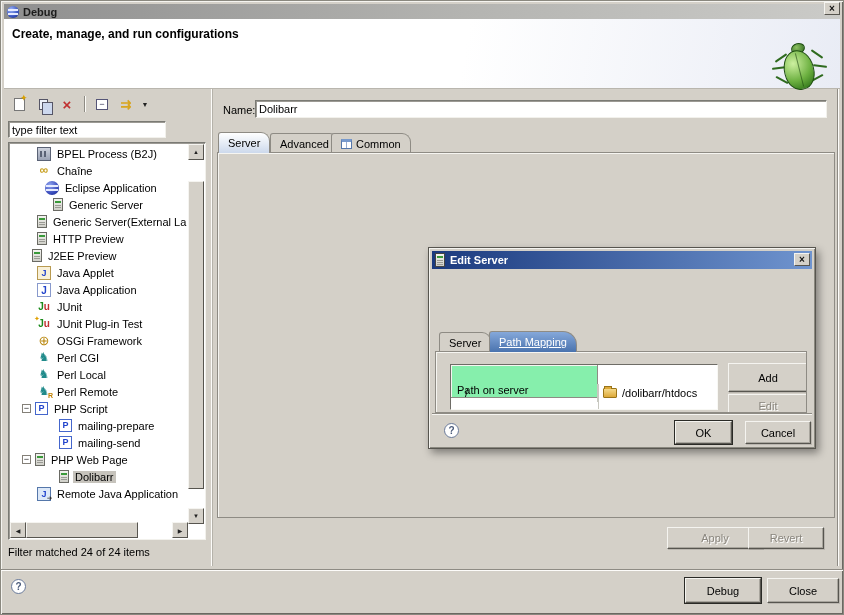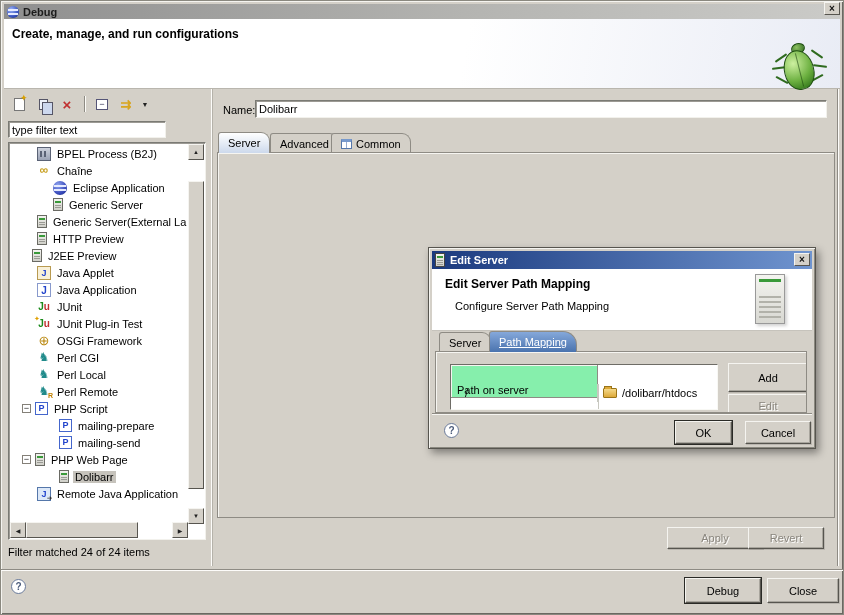--- a/index.html
+++ b/index.html
@@ -256,21 +256,21 @@
         <div class="tree-row" style="padding-left: 12px;">
           <span class="tree-spacer"></span>
           <span class="ti ti-bpel-process"></span>
           <span class="tree-label">BPEL Process (B2J)</span>
         </div>
         <div class="tree-row" style="padding-left: 12px;">
           <span class="tree-spacer"></span>
           <span class="ti ti-chain">∞</span>
           <span class="tree-label">Chaîne</span>
         </div>
-        <div class="tree-row" style="padding-left: 28px;">
+        <div class="tree-row" style="padding-left: 20px;">
           <span class="tree-spacer"></span>
           <span class="ti ti-eclipse-app"></span>
           <span class="tree-label">Eclipse Application</span>
         </div>
         <div class="tree-row" style="padding-left: 28px;">
           <span class="tree-spacer"></span>
           <span class="ti ti-server"></span>
           <span class="tree-label">Generic Server</span>
         </div>
         <div class="tree-row" style="padding-left: 12px;">
@@ -437,25 +437,20 @@
   <div class="abs btn default" id="debug-btn">Debug</div>
   <div class="abs btn" id="close-btn">Close</div>
 
   <div class="abs" id="dialog">
     <div id="dlg-titlebar">
       <span class="mini-server"></span>
       <span class="t">Edit Server</span>
     </div>
     <div class="xbtn" id="dlg-close">×</div>
 
-    <div id="dlg-header">
-      <span class="h">Edit Server Path Mapping</span>
-      <span class="s">Configure Server Path Mapping</span>
-      <span class="tower"></span>
-    </div>
 
     <div class="dtab" id="dtab-server">
       <span>Server</span>
     </div>
     <div class="dtab" id="dtab-pathmapping">
       <span>Path Mapping</span>
     </div>
 
     <div id="dlg-tabbody">
       <div id="ptable">

